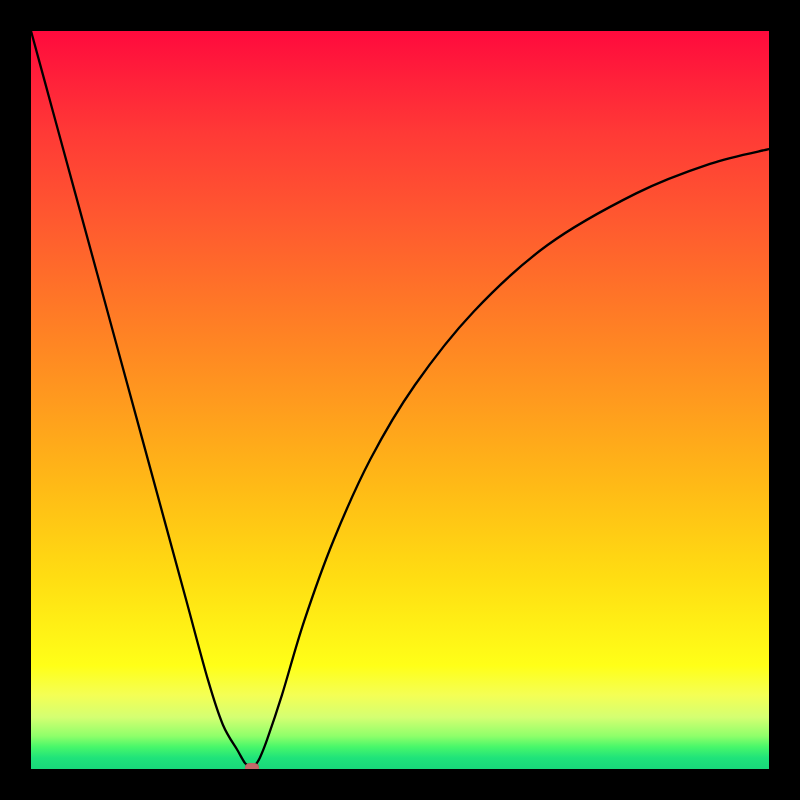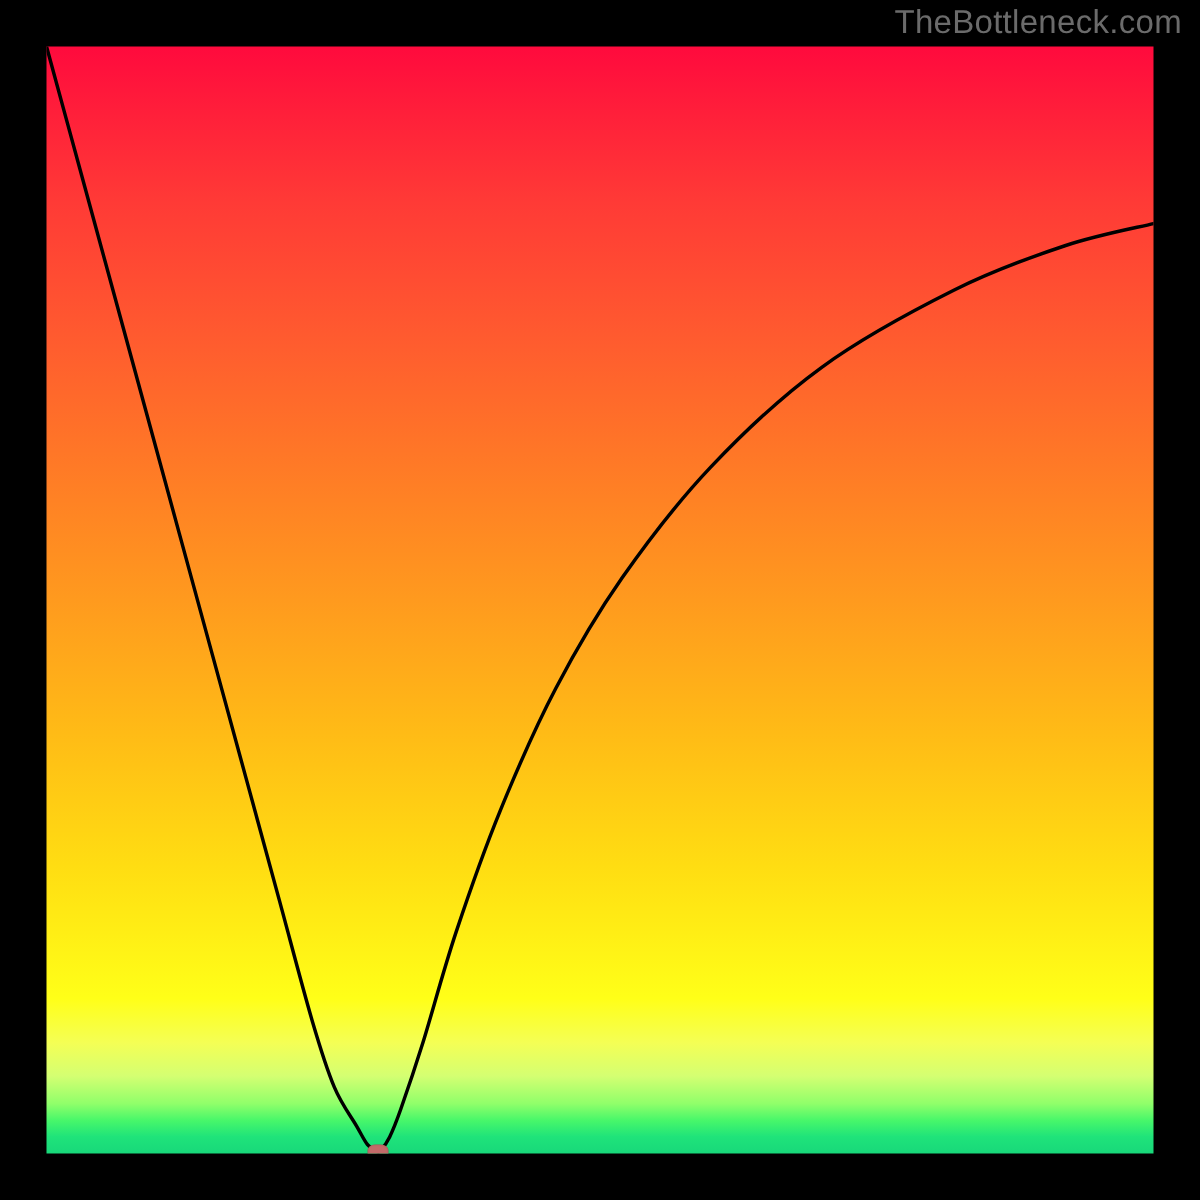--- a/index.html
+++ b/index.html
@@ -70,21 +70,20 @@
     background: #c36a69;
     box-shadow: inset 0 0 1px rgba(0,0,0,0.35);
     z-index: 4;
   }
 </style>
 </head>
 <body>
 
 <div class="frame">
 
-  <div class="watermark">TheBottleneck.com</div>
 
   <div class="plot-area">
 
     <svg class="curve" viewBox="0 0 738 738" preserveAspectRatio="none">
       <path id="curve-path" fill="none" stroke="#000" stroke-width="2.3" stroke-linecap="round" stroke-linejoin="round" d="M 0.00 0.00 C 3.69 13.53, 14.76 54.12, 22.14 81.18 C 29.52 108.24, 36.90 135.30, 44.28 162.36 C 51.66 189.42, 59.04 216.48, 66.42 243.54 C 73.80 270.60, 81.18 297.66, 88.56 324.72 C 95.94 351.78, 103.32 378.84, 110.70 405.90 C 118.08 432.96, 125.46 460.02, 132.84 487.08 C 140.22 514.14, 147.60 541.20, 154.98 568.26 C 162.36 595.32, 170.97 628.53, 177.12 649.44 C 183.27 670.35, 186.96 682.04, 191.88 693.72 C 196.80 705.40, 202.95 713.15, 206.64 719.55 C 210.33 725.95, 211.81 729.27, 214.02 732.10 C 216.23 734.92, 218.45 735.91, 219.92 736.52 C 221.40 737.14, 221.40 737.38, 222.88 735.79 C 224.35 734.19, 226.57 731.48, 228.78 726.93 C 230.99 722.38, 232.47 718.93, 236.16 708.48 C 239.85 698.03, 244.77 683.88, 250.92 664.20 C 257.07 644.52, 264.45 616.23, 273.06 590.40 C 281.67 564.57, 291.51 536.28, 302.58 509.22 C 313.65 482.16, 325.95 453.87, 339.48 428.04 C 353.01 402.21, 366.54 378.84, 383.76 354.24 C 400.98 329.64, 420.66 303.81, 442.80 280.44 C 464.94 257.07, 489.54 233.70, 516.60 214.02 C 543.66 194.34, 578.10 175.89, 605.16 162.36 C 632.22 148.83, 656.82 140.22, 678.96 132.84 C 701.10 125.46, 728.16 120.54, 738.00 118.08"></path>
     </svg>
 
     <div id="marker" class="marker" style="left: 214.4px; top: 731.524px; background: rgb(195, 106, 105);"></div>
 
   </div>

